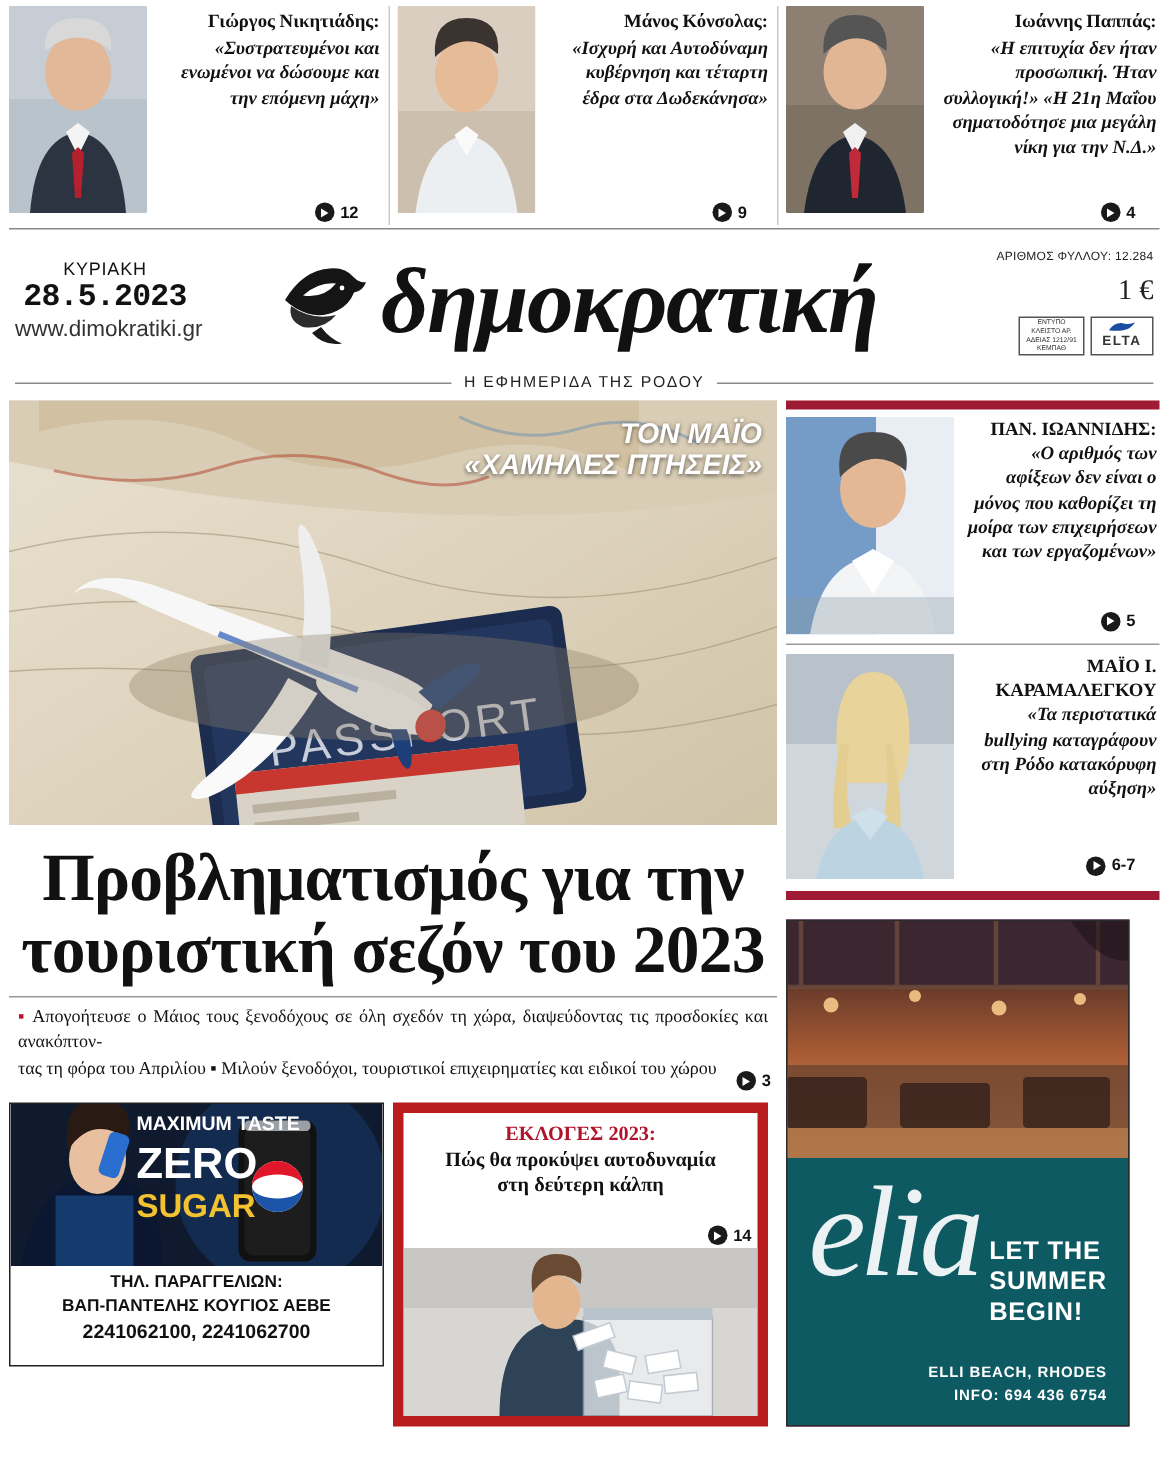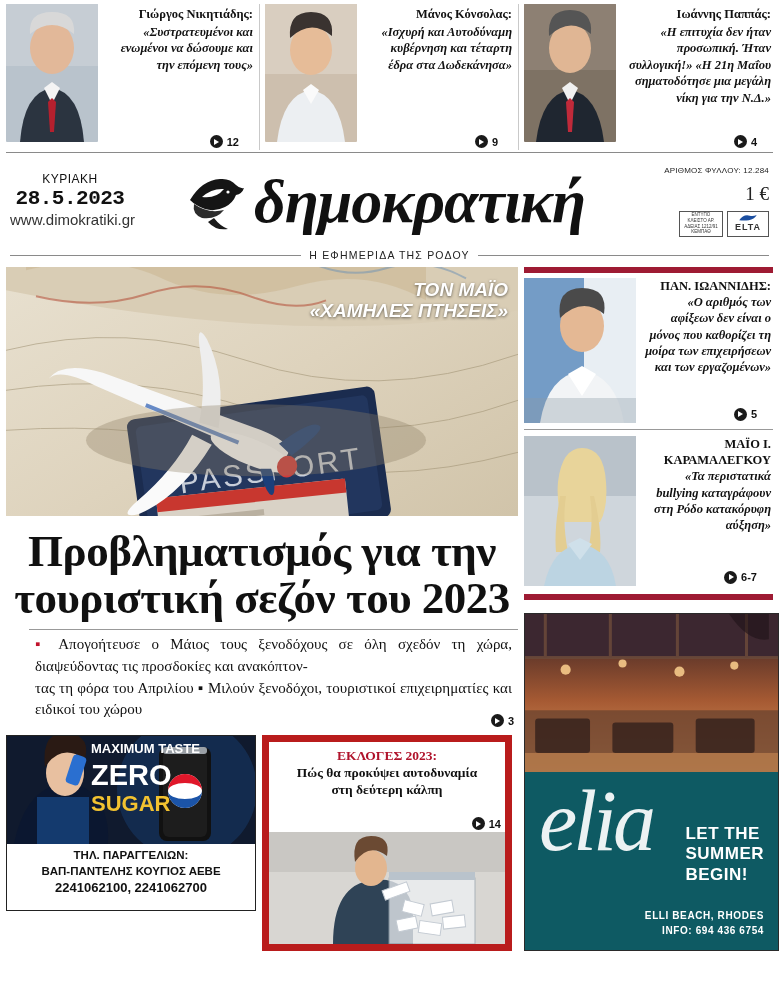--- a/index.html
+++ b/index.html
@@ -170,27 +170,26 @@
   }
   .lead-head {
     font-size: 45px;
     font-weight: bold;
     line-height: 1.06;
     text-align: center;
     margin: 12px 4px 6px 4px;
     letter-spacing: -0.5px;
   }
   .lead-sub {
-    font-size: 15px;
+    font-size: 12px;
     line-height: 1.45;
     padding: 4px 6px 0 6px;
     border-top: 1px solid #999;
     position: relative;
     text-align: justify;
-    margin-left: 23px;
   }
   .lead-sub .dot { color: #c1122b; font-weight: bold; }
   .lead-sub-wrap { position: relative; padding-bottom: 4px; }
   .lead-sub-wrap .page-badge { right: 4px; bottom: -2px; }
 
   
   .bottom-left { display: flex; gap: 6px; margin-top: 10px; }
   .ad-pepsi {
     width: 250px; height: 176px;
     border: 1px solid #222;
@@ -240,21 +239,21 @@
     font-weight: bold;
     padding-right: 2px;
   }
   .rc-name { font-style: normal; display: block; }
   .rc-item1 .rc-photo { height: 145px; }
   .rc-item2 .rc-photo { height: 150px; }
   .rc-sep { height: 1px; background: #999; margin: 6px 0; }
 
   .ad-elia {
     margin-top: 8px;
-    width: 255px;
+    width: 229px;
     height: 345px;
     border: 1px solid #2a2a2a;
     position: relative;
     overflow: hidden;
     background: #701a75;
   }
   .elia-photo { position: absolute; left:0; top:0; width: 100%; height: 158px; overflow: hidden; }
   .elia-body {
     position: absolute; left: 0; top: 158px; right: 0; bottom: 0;
     background: #0e5a63;
@@ -304,21 +303,21 @@
         <rect x="0" y="0" width="92" height="62" fill="#c6cdd4"></rect>
         <ellipse cx="46" cy="44" rx="22" ry="26" fill="#e2b899"></ellipse>
         <path d="M24 30 q22 -18 44 0 q2 -22 -22 -22 q-24 0 -22 22z" fill="#d8d8d8"></path>
         <path d="M14 138 q4 -50 32 -54 q28 4 32 54z" fill="#2b3440"></path>
         <path d="M38 84 l8 16 l8 -16 l-8 -6z" fill="#f4f4f4"></path>
         <path d="M42 98 l4 -4 l4 4 l-2 30 l-4 0z" fill="#b5202e"></path>
       </svg>
     </div>
     <div class="teaser-text">
       <span class="teaser-name">Γιώργος Νικητιάδης:</span>
-      <span>«Συστρατευμένοι και ενωμένοι να δώσουμε και την επόμενη τους»</span>
+      <span>«Συστρατευμένοι και ενωμένοι να δώσουμε και την επόμενη μάχη»</span>
     </div>
     <div class="page-badge">
       <span class="tri"></span>
       <span>12</span>
     </div>
   </div>
 
   <div class="teaser">
     <div class="teaser-photo">
       <svg class="ph" viewBox="0 0 92 138" preserveAspectRatio="xMidYMid slice">

